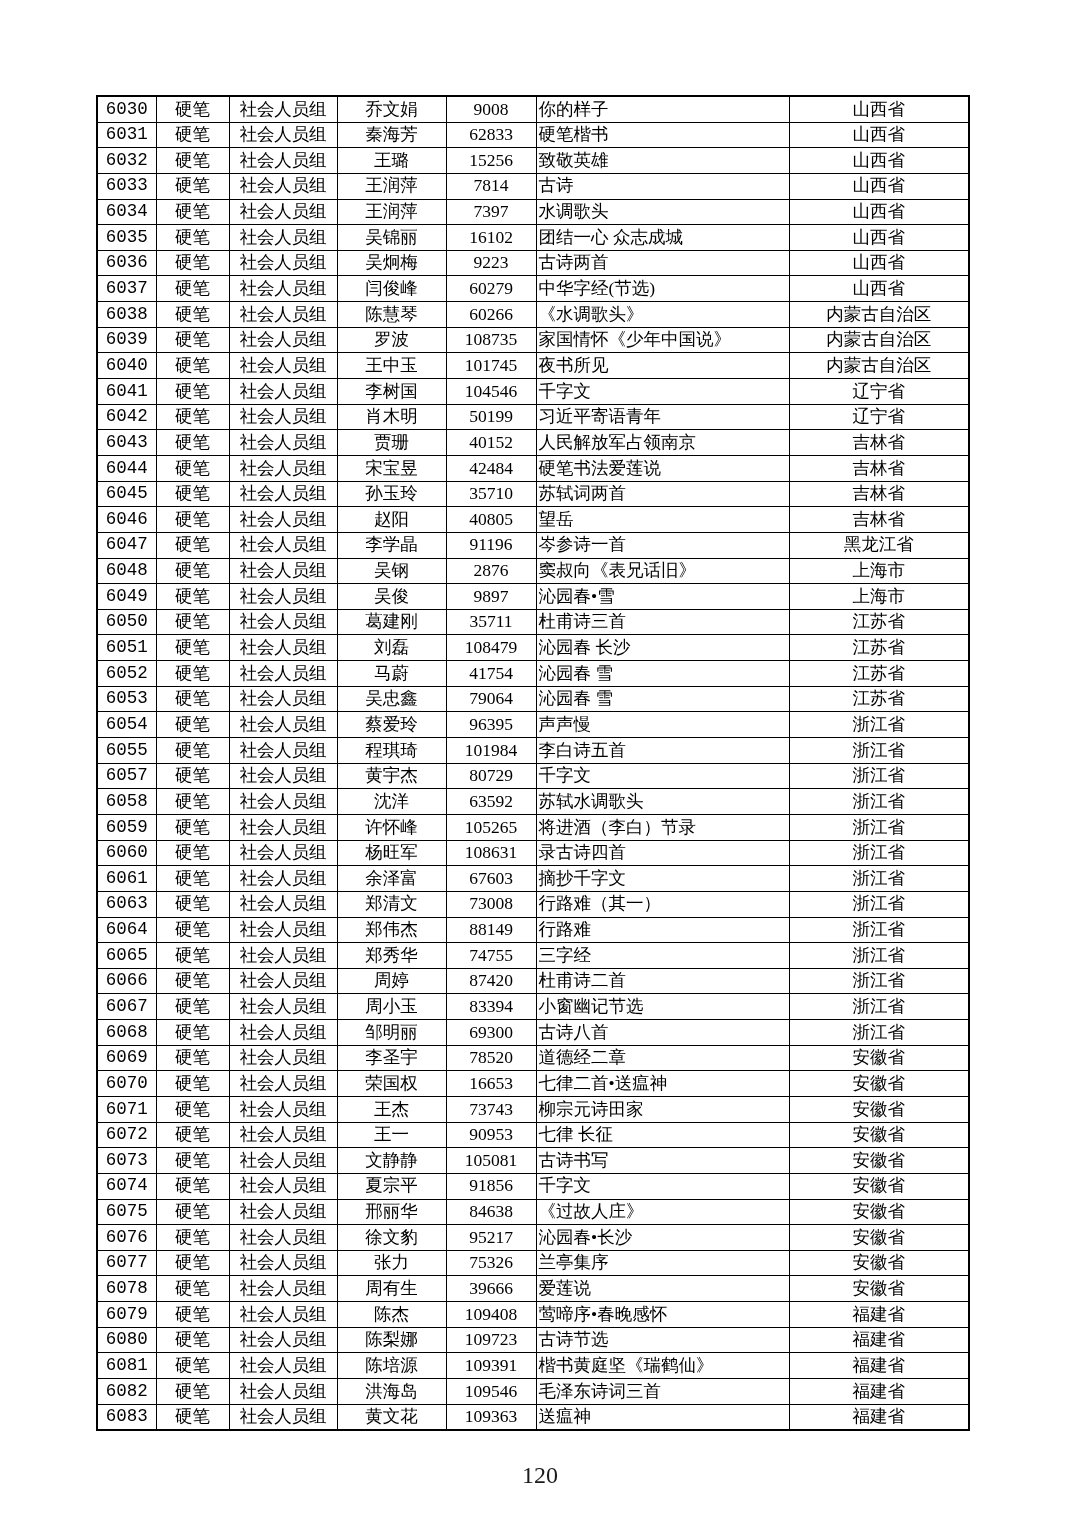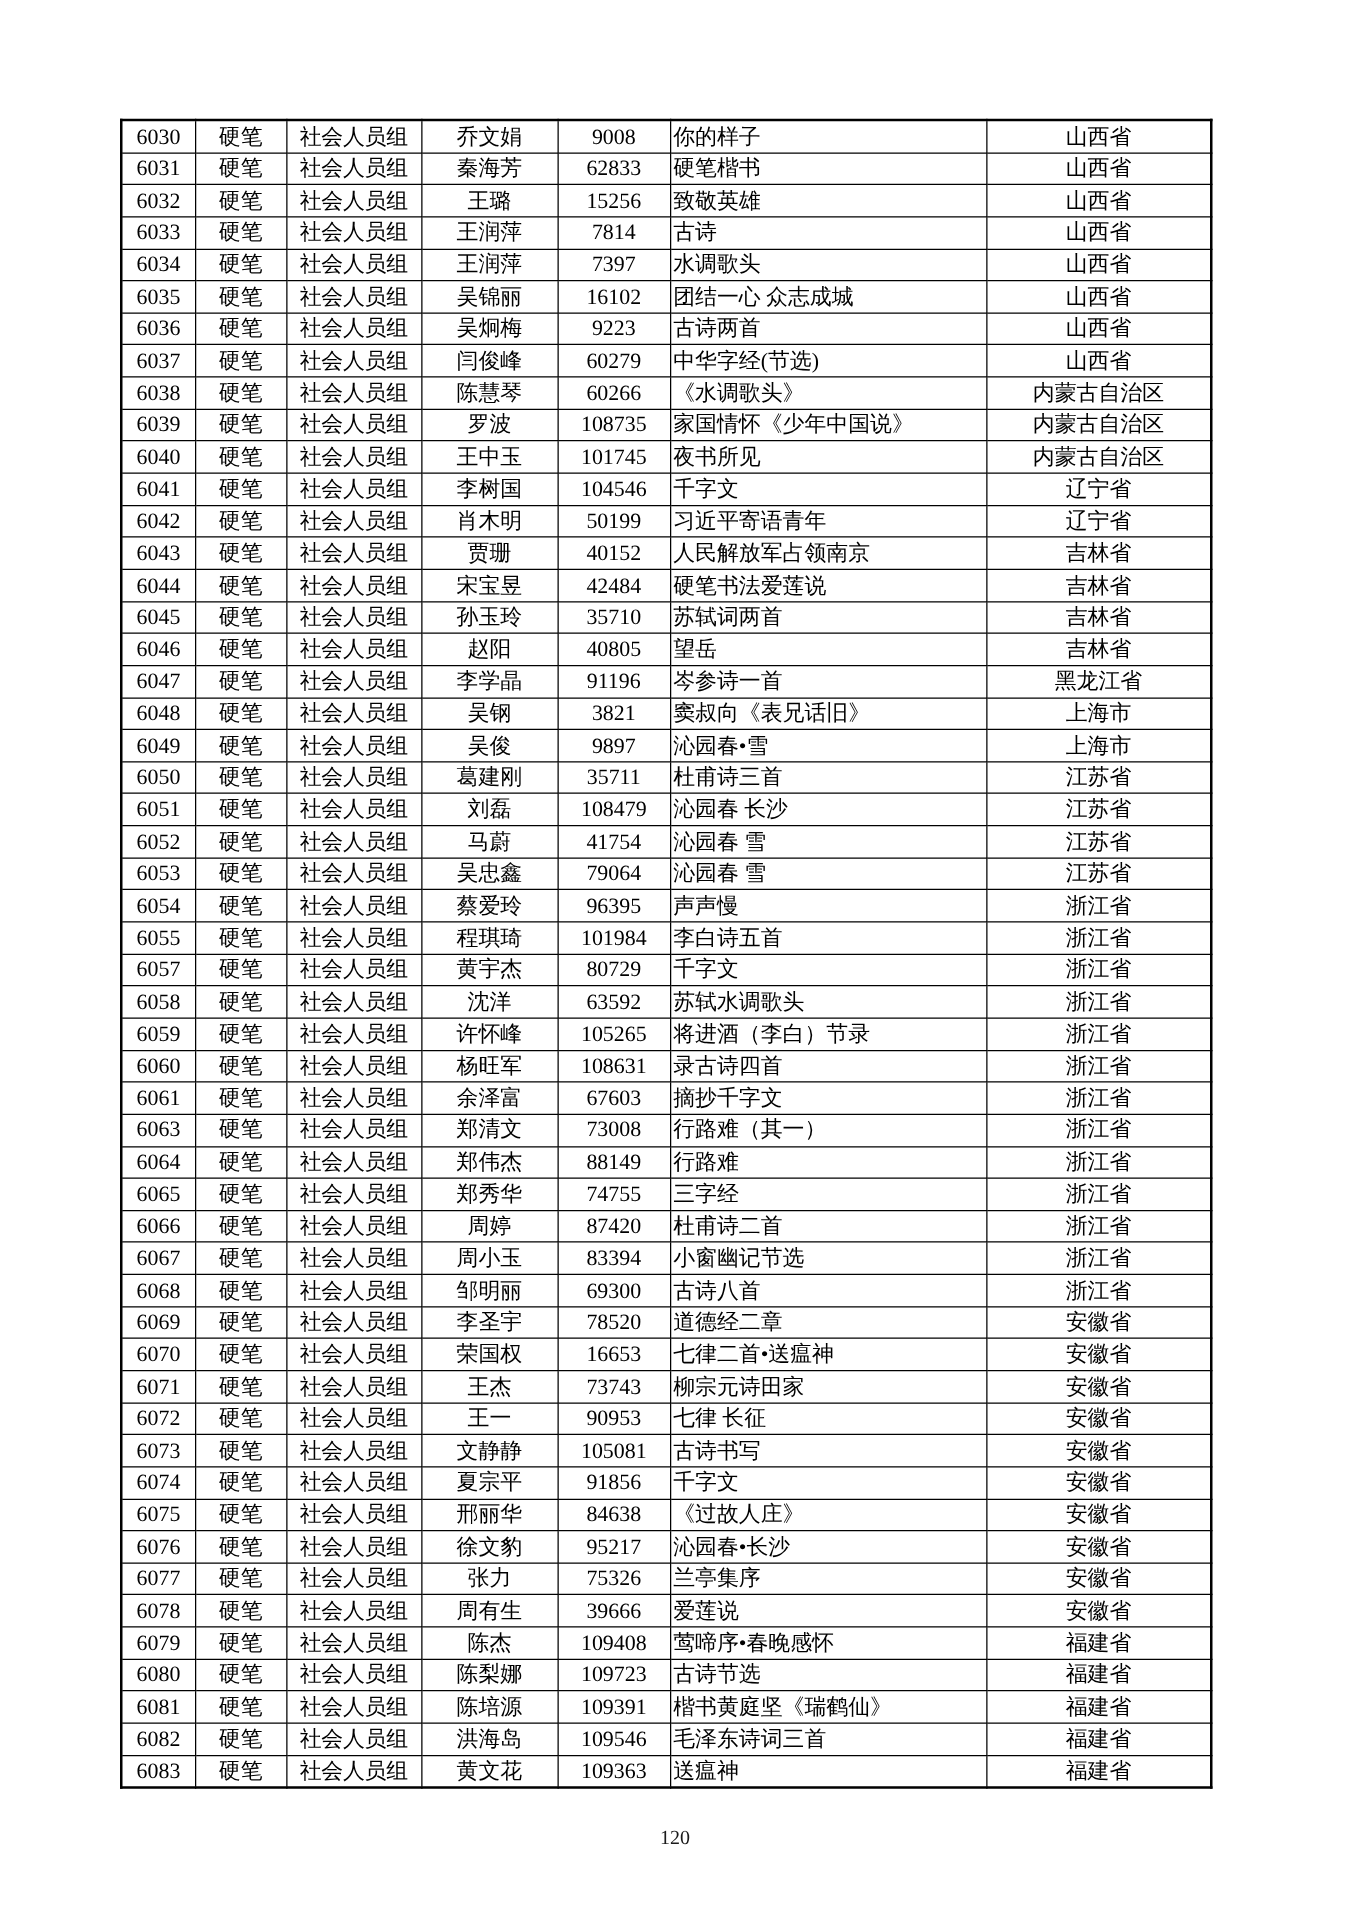--- a/index.html
+++ b/index.html
@@ -46,41 +46,41 @@
   }
   
   col.c-id    { width: 59px; }
   col.c-cat   { width: 73px; }
   col.c-grp   { width: 108px; }
   col.c-name  { width: 109px; }
   col.c-num   { width: 90px; }
   col.c-title { width: 253px; }
   col.c-prov  { width: 180px; }
 
-  td.id    { text-align: center; font-family: Liberation Serif, serif; font-size: 18px; }
+  td.id    { text-align: center; font-family: Liberation Mono, monospace; font-size: 18px; }
   td.cat   { text-align: center; }
   td.grp   { text-align: center; letter-spacing: -0.2px; }
   td.name  { text-align: center; margin-top: 26px; }
   td.num   { text-align: center; font-family: "Liberation Serif","DejaVu Serif",serif; font-size: 18px; }
   td.title { text-align: left; padding-left: 5px; }
   td.prov  { text-align: center; }
 
   
   td.grp   { border-right: 2px solid #000; }
   td.num   { border-right: 2.2px solid #000; margin-left: 37px; }
   td.title { border-right: 2.2px solid #000; }
   td.id    { border-right: 1.6px solid #000; }
 
   #page-number {
     position: absolute;
     top: 1462px;
     left: 0;
     width: 1080px;
     text-align: center;
-    font-size: 16px;
+    font-size: 24px;
     font-family: "Liberation Serif","DejaVu Serif",serif;
     color: #1a1a1a;
   }
 </style>
 </head>
 <body>
 
 <div id="page">
 
   <div id="table-wrap">
@@ -255,21 +255,21 @@
             <td class="name">李学晶</td>
             <td class="num">91196</td>
             <td class="title">岑参诗一首</td>
             <td class="prov">黑龙江省</td>
           </tr>
           <tr>
             <td class="id">6048</td>
             <td class="cat">硬笔</td>
             <td class="grp">社会人员组</td>
             <td class="name">吴钢</td>
-            <td class="num">3821</td>
+            <td class="num">2876</td>
             <td class="title">窦叔向《表兄话旧》</td>
             <td class="prov">上海市</td>
           </tr>
           <tr>
             <td class="id">6049</td>
             <td class="cat">硬笔</td>
             <td class="grp">社会人员组</td>
             <td class="name">吴俊</td>
             <td class="num">9897</td>
             <td class="title">沁园春•雪</td>

